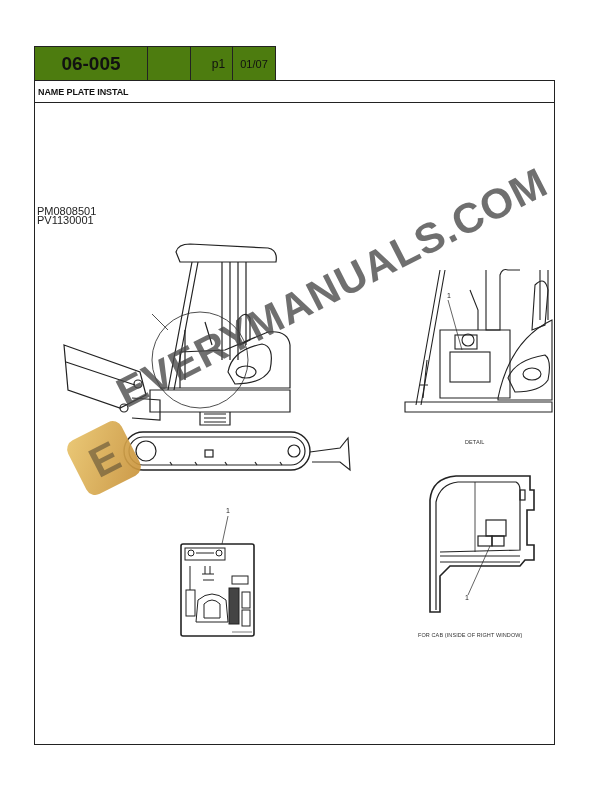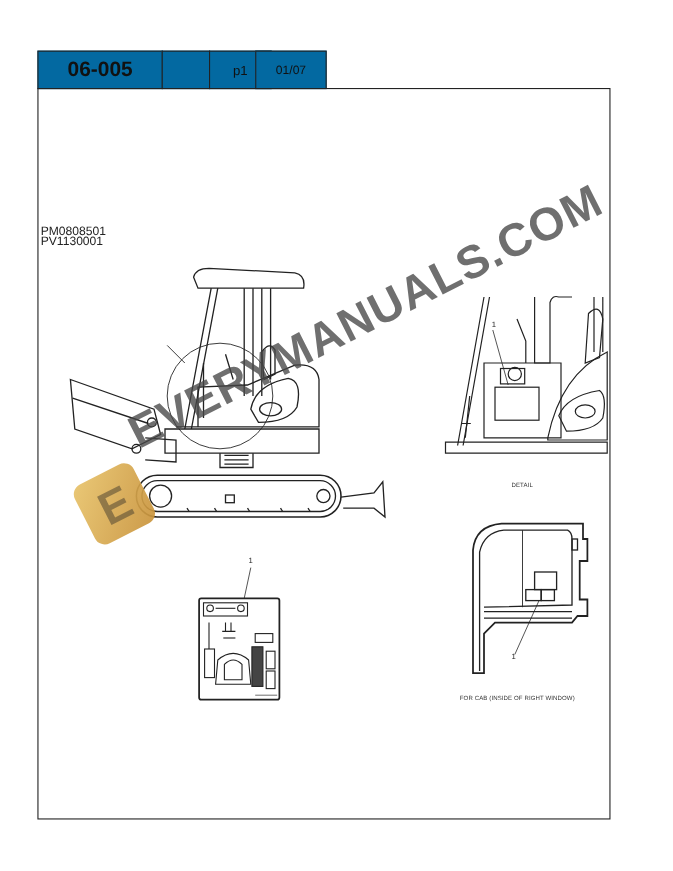--- a/index.html
+++ b/index.html
@@ -2,26 +2,26 @@
 <html><head>
 <meta charset="utf-8">
 <style>
   * { box-sizing: border-box; margin: 0; padding: 0; }
   html, body { width: 612px; height: 792px; background: #ffffff; overflow: hidden; }
   body { position: relative; font-family: "Liberation Sans", sans-serif; color: #111; }
 
   .hdr-cell {
     position: absolute; top: 46px; height: 35px;
     border: 1px solid #222; display: flex; align-items: center; justify-content: center;
-    background: #0369a1;
+    background: #4d7c0f;
   }
   .doc-id { left: 34px; width: 114px; font-size: 19px; font-weight: bold; }
   .blank-cell { left: 147px; width: 44px; }
   .page-cell { left: 190px; width: 57px; font-size: 12px; }
-  .date-cell { left: 232px; width: 65px; font-size: 11px; }
+  .date-cell { left: 232px; width: 44px; font-size: 11px; }
 
   .frame {
     position: absolute; left: 34px; top: 80px; width: 521px; height: 665px;
     border: 1px solid #222;
   }
   .title-row {
     position: absolute; left: 0; top: 0; width: 100%; height: 22px;
     border-bottom: 1px solid #222; display: flex; align-items: center;
     padding-left: 3px; font-size: 9px; font-weight: bold; letter-spacing: -0.1px;
   }
@@ -40,20 +40,21 @@
 </style>
 </head>
 <body>
 
 <div class="hdr-cell doc-id">06-005</div>
 <div class="hdr-cell blank-cell"></div>
 <div class="hdr-cell page-cell">p1</div>
 <div class="hdr-cell date-cell">01/07</div>
 
 <div class="frame">
+  <div class="title-row">NAME PLATE INSTAL</div>
 
   <div class="serials">
     <div>PM0808501</div>
     <div>PV1130001</div>
   </div>
 </div>
 
 <svg style="left:0;top:0;width:612px;height:792px;" viewBox="0 0 612 792">
   <g fill="none" stroke="#222" stroke-width="1.2">
 

